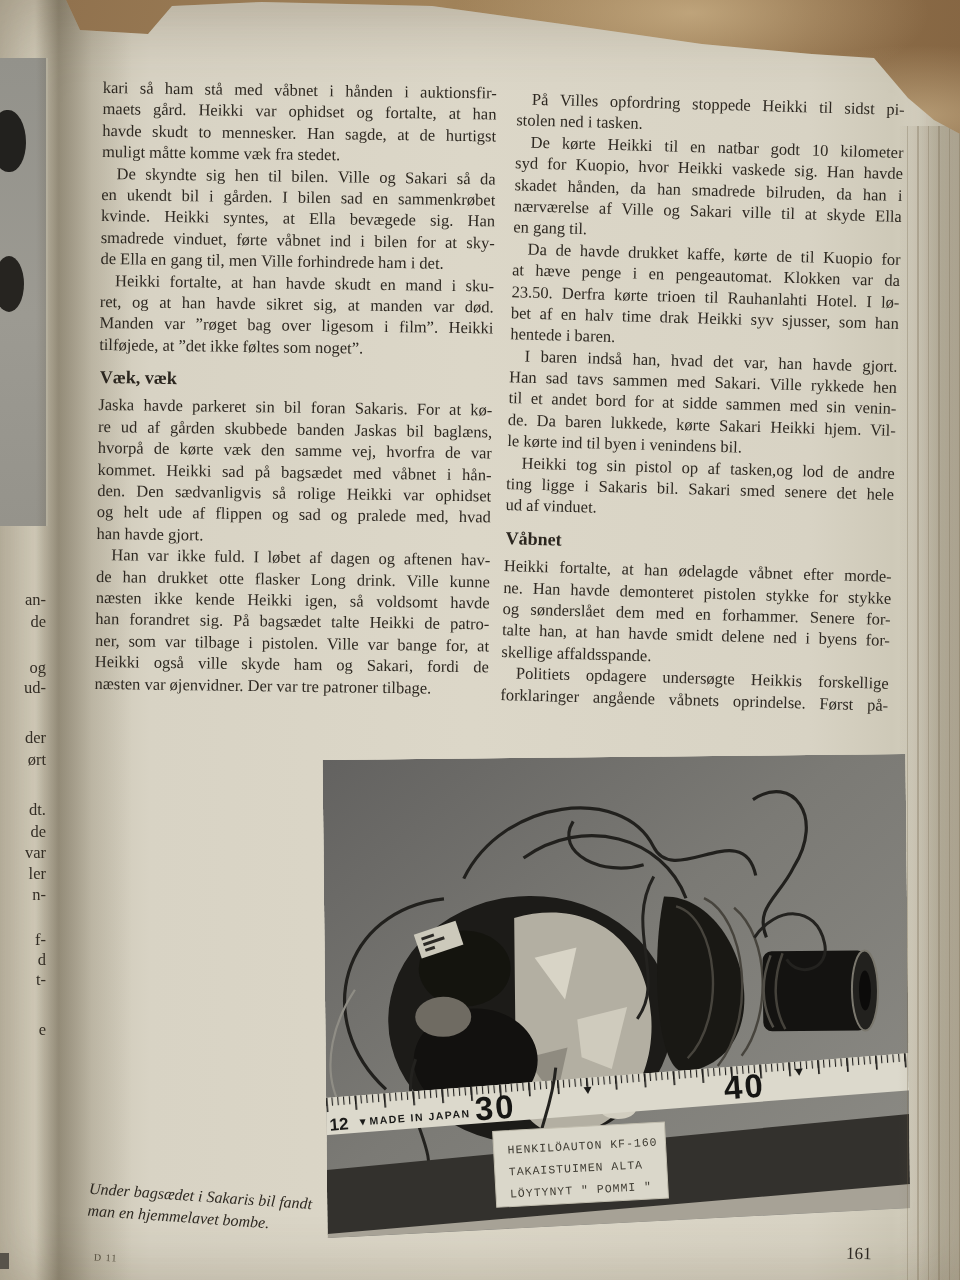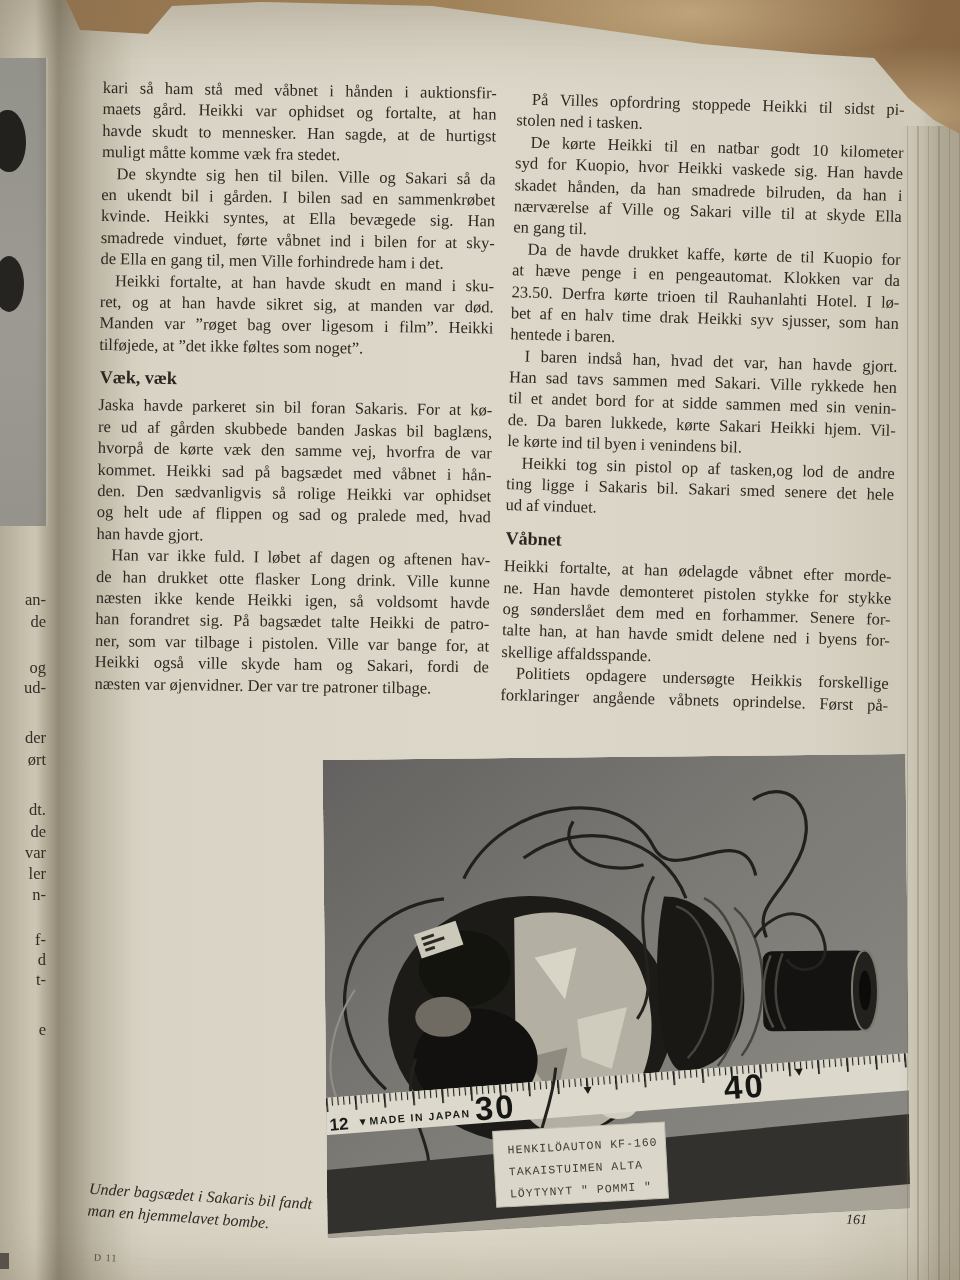--- a/index.html
+++ b/index.html
@@ -47,21 +47,21 @@
   .hding{font-weight:bold;font-size:18px;margin:12px 0 6px 1px;color:#2b261f;}
   
   .photo{position:absolute;left:325px;top:757px;width:583px;height:478px;
     transform:rotate(-.6deg);
     clip-path:polygon(0 0,100% 0,100% 95%,0 100%);
     box-shadow:2px 3px 6px rgba(60,50,30,.25);}
   .photo svg{display:block;width:100%;height:100%;}
   
   .caption{position:absolute;left:88px;top:1186px;width:240px;transform:rotate(4deg);
     font-style:italic;font-size:16px;line-height:22px;color:#2e2922;}
-  .folio{position:absolute;left:846px;top:1212px;font-size:14px;color:#2e2922;transform:rotate(1deg);font-style:italic;}
+  .folio{position:absolute;left:846px;top:1244px;font-size:17px;color:#2e2922;transform:rotate(1deg);}
   .footer-mark{position:absolute;left:94px;top:1252px;font-size:10px;letter-spacing:1px;color:#564f3f;transform:rotate(3deg);}
 </style>
 </head>
 <body>
 
 <div id="book">
 
   <div class="lp-photo">
     <div class="lp-blob1"></div>
     <div class="lp-blob2"></div>

